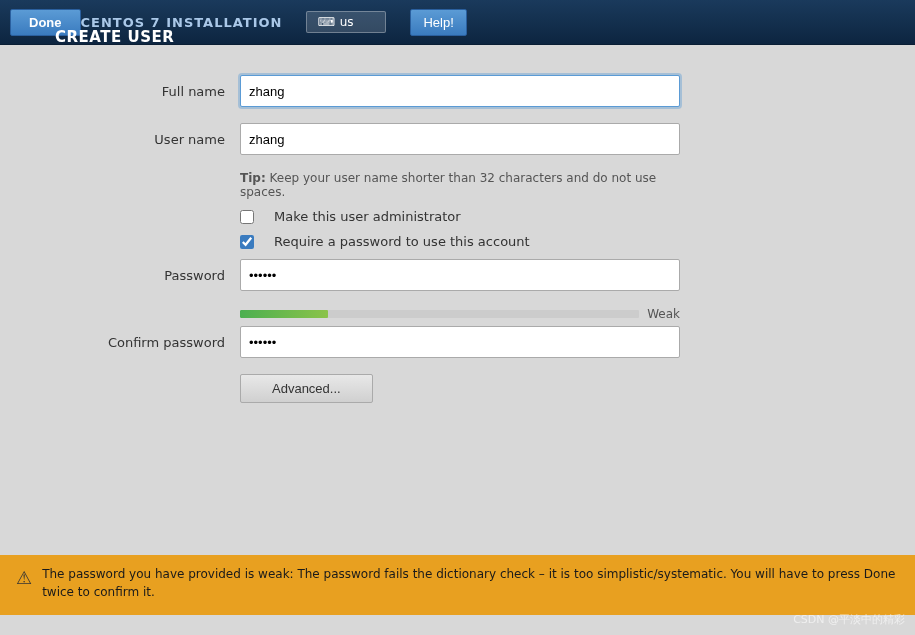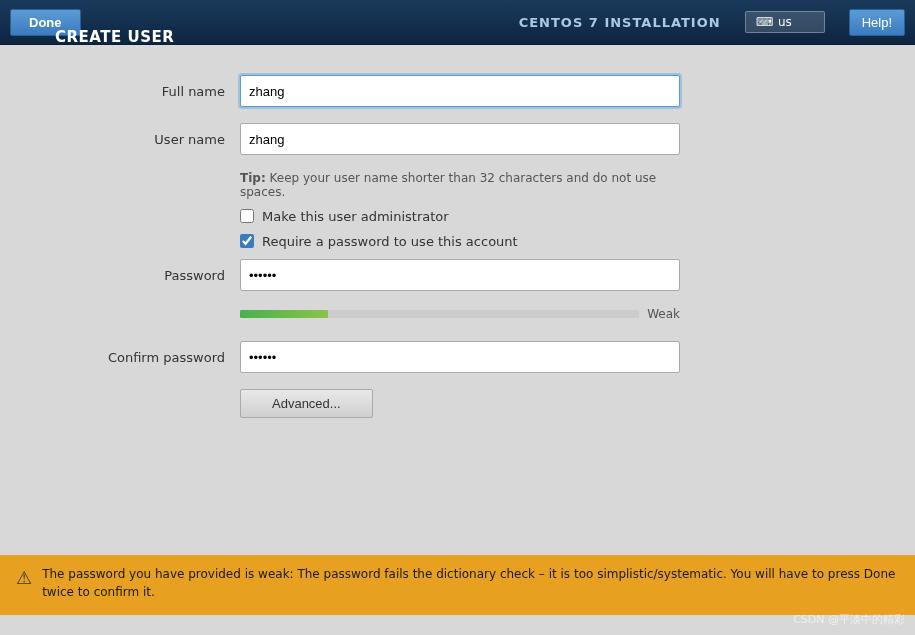--- a/index.html
+++ b/index.html
@@ -18,21 +18,21 @@
       display: flex;
       flex-direction: column;
     }
 
     
     .titlebar {
       background: linear-gradient(to bottom, #1a3a5c, #0d2540);
       color: white;
       display: flex;
       align-items: center;
-      justify-content: space-between;
+      justify-content: flex-start;
       padding: 0 10px;
       height: 45px;
       min-height: 45px;
       border-bottom: 1px solid #0a1e35;
     }
 
     .titlebar-left {
       display: flex;
       flex-direction: column;
       justify-content: center;
@@ -170,39 +170,39 @@
       align-items: center;
       margin-bottom: 10px;
     }
 
     .checkbox-space {
       width: 200px;
     }
 
     .checkbox-label {
       display: flex;
-      align-items: flex-start;
-      gap: 8px;
+      align-items: center;
+      gap: 20px;
       font-size: 13px;
       color: #333;
       cursor: pointer;
     }
 
     .checkbox-input {
       width: 14px;
       height: 14px;
       cursor: pointer;
       accent-color: #3a7bbf;
     }
 
     
     .strength-row {
       display: flex;
       align-items: center;
-      margin-bottom: 20px;
+      margin-bottom: 5px;
     }
 
     .strength-space {
       width: 200px;
     }
 
     .strength-container {
       width: 440px;
       display: flex;
       align-items: center;

